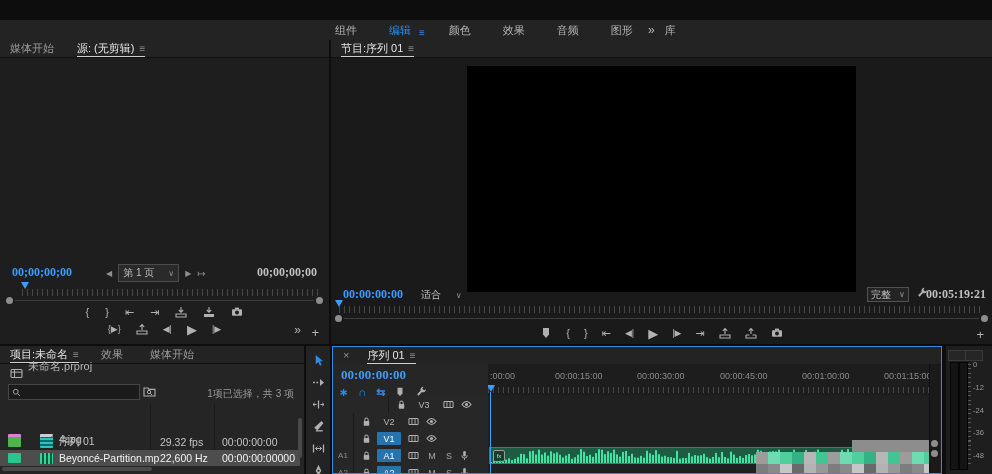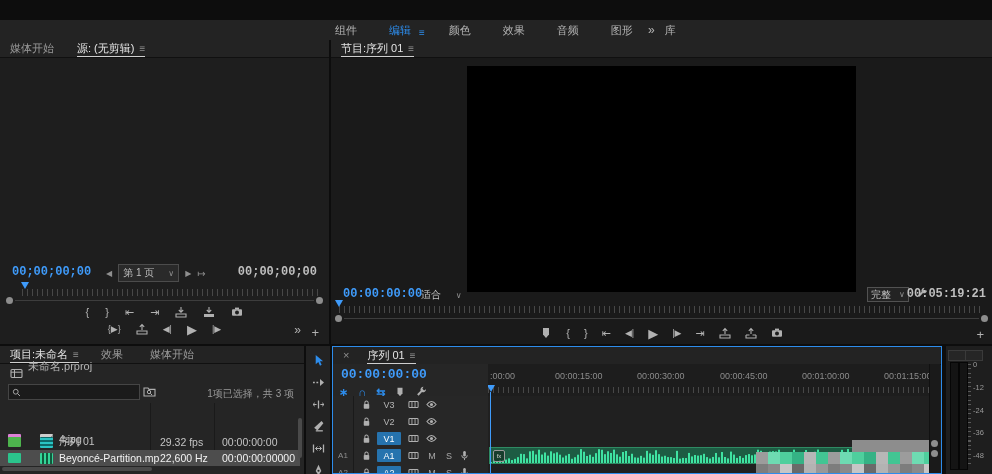--- a/index.html
+++ b/index.html
@@ -1,21 +1,21 @@
 <!DOCTYPE html>
 <html style="--accent: #2d8ceb; --tc: #3f9bfa; --clipbg: #1d5c43; --wave: #3fe3a2;"><head>
 <meta charset="utf-8">
 <style>
   html,body{margin:0;padding:0;background:#0d0d0d}
   #app{position:relative;width:992px;height:474px;background:#0d0d0d;overflow:hidden;
        font-family:"Liberation Sans",sans-serif;font-size:11px;color:#c8c8c8;
        -webkit-font-smoothing:antialiased;user-select:none}
   .panel{position:absolute;background:#212121;overflow:hidden}
   .abs{position:absolute}
-  .tc{font-family:Liberation Mono, monospace;font-weight:bold;font-size:12px;color:var(--tc)}
+  .tc{font-family:Liberation Serif, serif;font-weight:bold;font-size:12px;color:var(--tc)}
   .tc.dim{color:#bfbfbf}
   
   #menubar{position:absolute;left:0;top:0;width:992px;height:19px;background:#2d2d2d;border-bottom:1px solid #090909;display:flex;align-items:center}
   #menubar ul{list-style:none;margin:0;padding:0 0 0 6px;display:flex;gap:14px}
   #menubar li{color:#dedede;font-size:11px;padding:0 2px;cursor:default}
   #wsbar{position:absolute;left:0;top:20px;width:992px;height:20px;background:#232323;display:flex;align-items:center}
   .wstabs{display:flex;gap:24px;padding-left:335px;align-items:center}
   .wstab{color:#b3b3b3;display:flex;gap:8px;align-items:flex-end}
   .wstab .wslabel{font-weight:normal}
   .wstab.active .wslabel{color:var(--accent)}
@@ -460,21 +460,21 @@
         <svg class="i" style="width:10px;height:10px">
             <use href="#s-marker"></use>
           </svg>
         <svg class="i">
             <use href="#s-wrench"></use>
           </svg>
       </div>
 
       <div>
 
-          <div class="trow" style="top: 32px;">
+          <div class="trow" style="top: 32px; padding-left: 35px;">
             <span class="patch"></span>
             <svg class="i">
               <use href="#s-lock"></use>
             </svg>
             <span class="tname">V3</span>
             <svg class="i">
               <use href="#s-toggle"></use>
             </svg>
             <svg class="i">
               <use href="#s-eye"></use>

